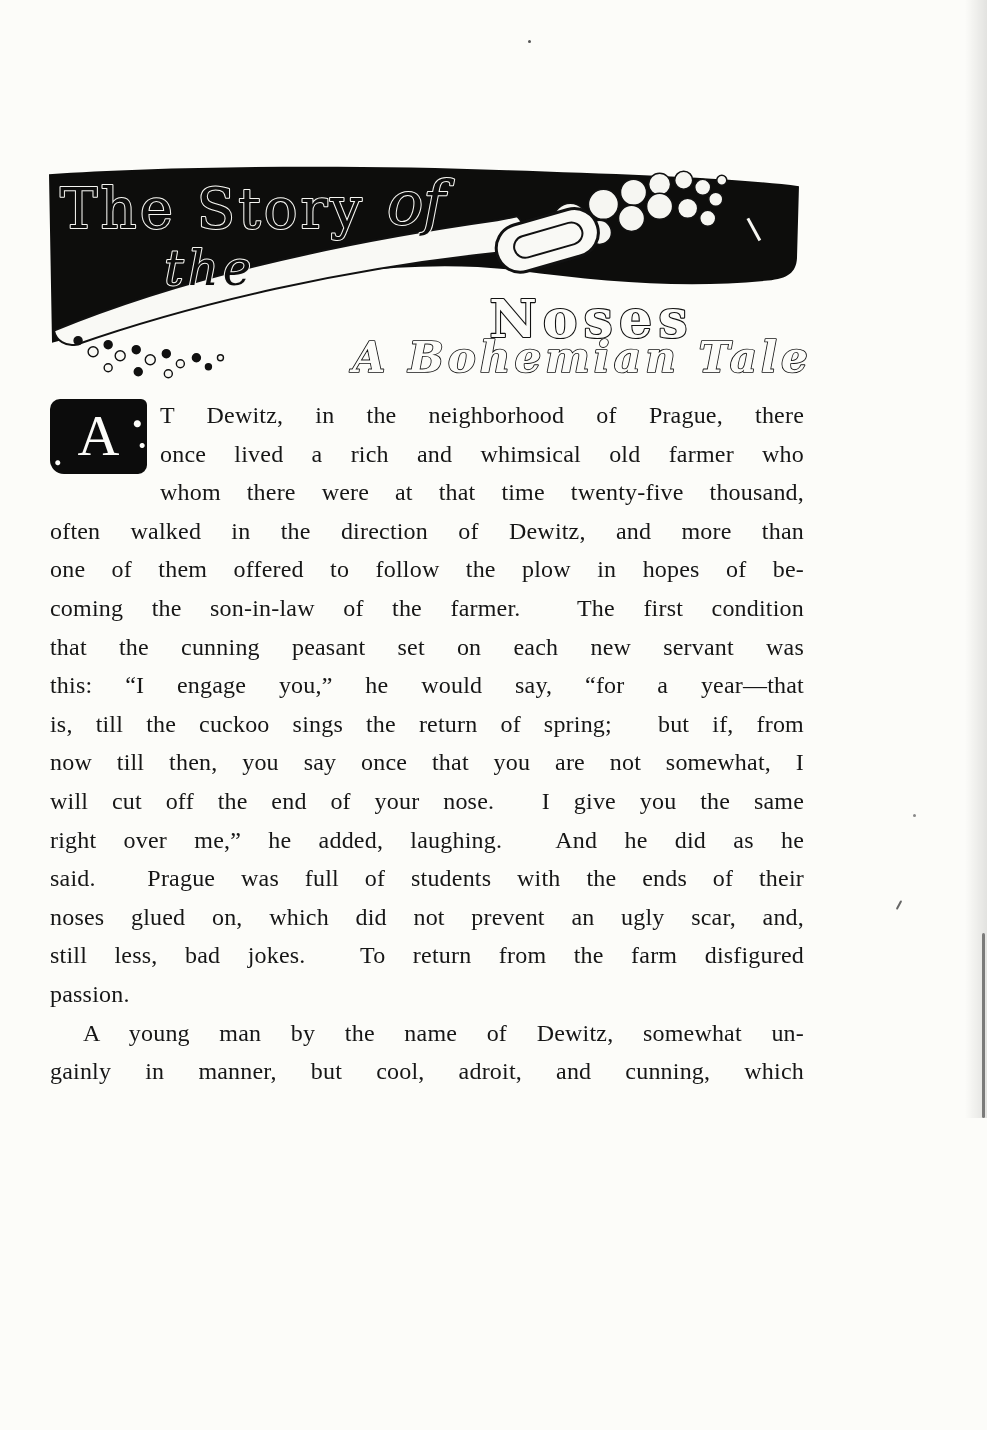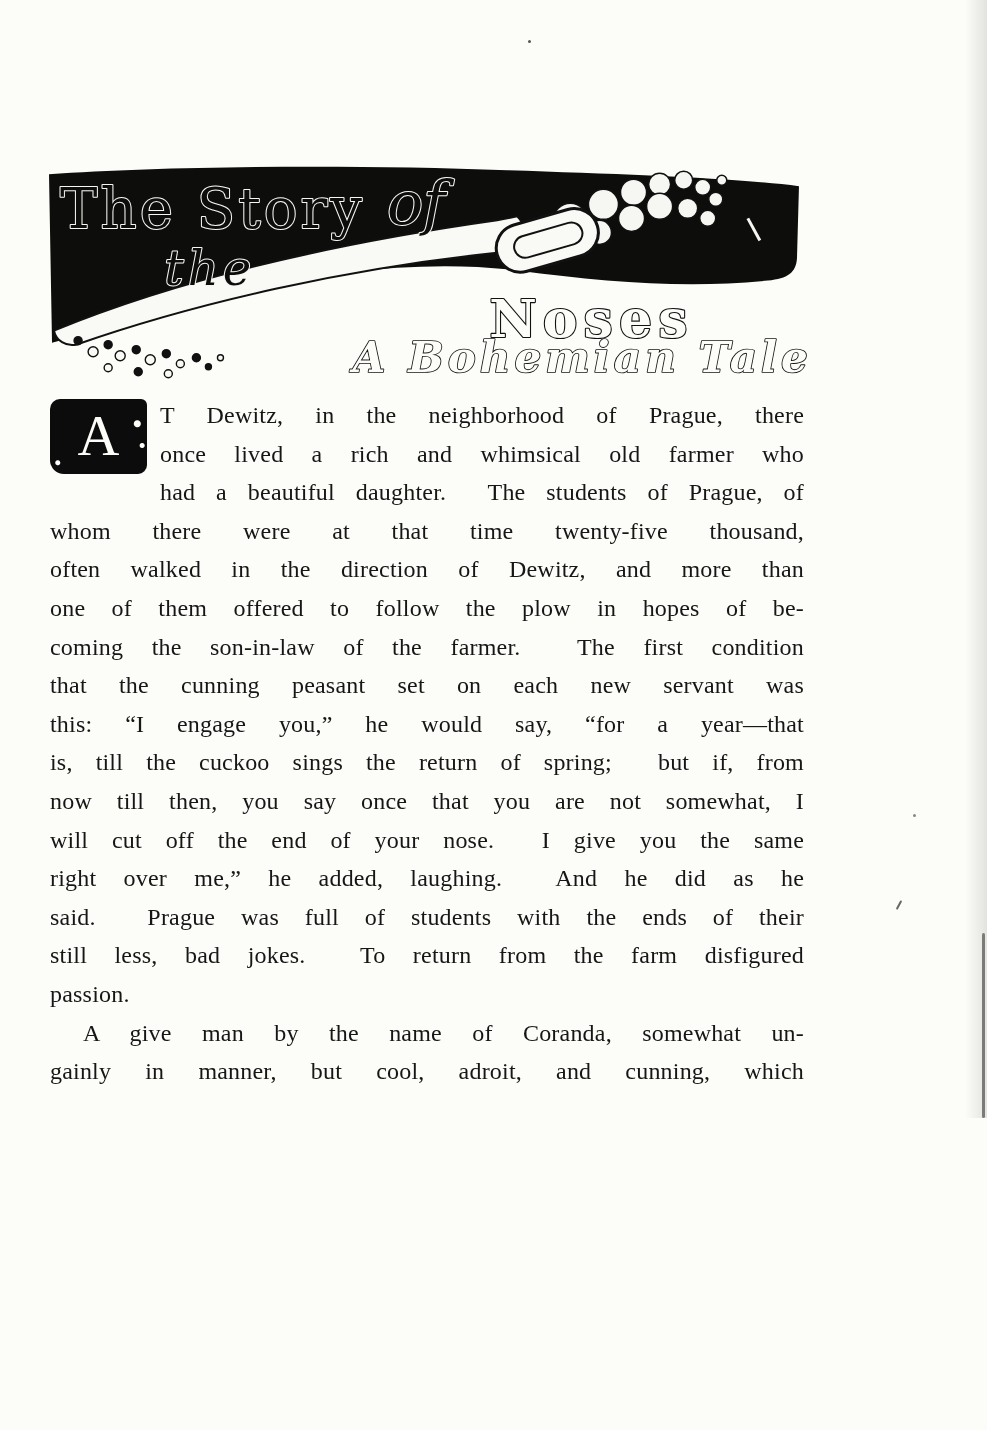--- a/index.html
+++ b/index.html
@@ -165,39 +165,39 @@
     <text x="442" y="176" font-family="DejaVu Serif, serif" font-size="52" font-weight="bold" letter-spacing="6" fill="#fcfcf9" stroke="#111" stroke-width="2.2" paint-order="stroke" stroke-linejoin="round">Noses</text>
     <text x="306" y="211" font-family="DejaVu Serif, serif" font-size="42" font-style="italic" font-weight="bold" letter-spacing="4" fill="#fcfcf9" stroke="#111" stroke-width="1.7" paint-order="stroke" stroke-linejoin="round">A Bohemian Tale</text>
   </svg>
 
   <main class="body-text">
     <section class="para para1">
       <div class="dropcap">A</div>
       <div class="lines">
           <div class="line">T Dewitz, in the neighborhood of Prague, there</div>
           <div class="line">once lived a rich and whimsical old farmer who</div>
-          <div class="line">had a beautiful daughter.&nbsp; The students of Prague, of</div>
           <div class="line">whom there were at that time twenty-five thousand,</div>
           <div class="line">often walked in the direction of Dewitz, and more than</div>
           <div class="line">one of them offered to follow the plow in hopes of be-</div>
           <div class="line">coming the son-in-law of the farmer.&nbsp; The first condition</div>
           <div class="line">that the cunning peasant set on each new servant was</div>
           <div class="line">this: “I engage you,” he would say, “for a year—that</div>
           <div class="line">is, till the cuckoo sings the return of spring;&nbsp; but if, from</div>
           <div class="line">now till then, you say once that you are not somewhat, I</div>
           <div class="line">will cut off the end of your nose.&nbsp; I give you the same</div>
           <div class="line">right over me,” he added, laughing.&nbsp; And he did as he</div>
           <div class="line">said.&nbsp; Prague was full of students with the ends of their</div>
+          <div class="line">noses glued on, which did not prevent an ugly scar, and,</div>
           <div class="line">still less, bad jokes.&nbsp; To return from the farm disfigured</div>
           <div class="line">passion.</div>
         </div>
     </section>
     <section class="para para2">
       <div class="lines">
-          <div class="line">A give man by the name of Coranda, somewhat un-</div>
+          <div class="line">A young man by the name of Dewitz, somewhat un-</div>
           <div class="line">gainly in manner, but cool, adroit, and cunning, which</div>
         </div>
     </section>
   </main>
 
   <div class="page-number">109</div>
 
   <div class="edge-shadow-right"></div>
   <div class="edge-line-right"></div>
   <div class="speck-a"></div>

